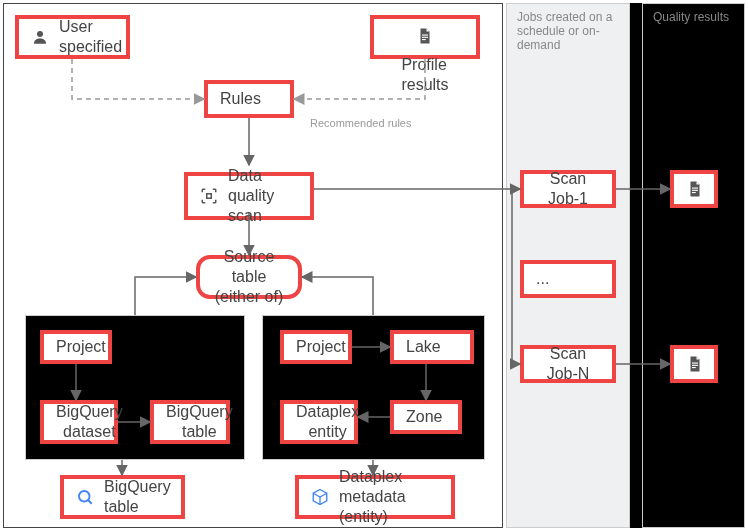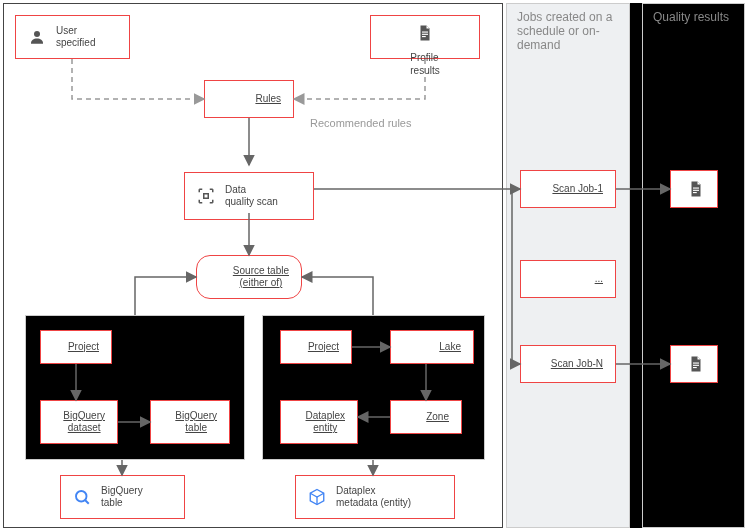--- a/index.html
+++ b/index.html
@@ -26,29 +26,29 @@
   .region.gray   { background: #eef0f2; }
   .region-title {
     position: absolute;
     top: 6px; left: 10px;
     font-size: 12px;
     color: #888;
   }
   .card {
     position: absolute;
     background: #fff;
-    border: 1px solid #ef4444;
+    border: 4px solid #ef4444;
     padding: 8px 12px;
     display: flex;
     align-items: center;
     gap: 10px;
-    font-size: 10px;
+    font-size: 16px;
     color: #444;
   }
-  .card.center { justify-content: flex-end; text-align: center; text-decoration: underline; }
+  .card.center { justify-content: flex-start; text-align: center; }
   .card .label { line-height: 1.25; }
   .icon {
     width: 18px; height: 18px;
     flex: 0 0 auto;
     display: inline-flex;
     align-items: center;
     justify-content: center;
   }
   svg.connector {
     position: absolute;

